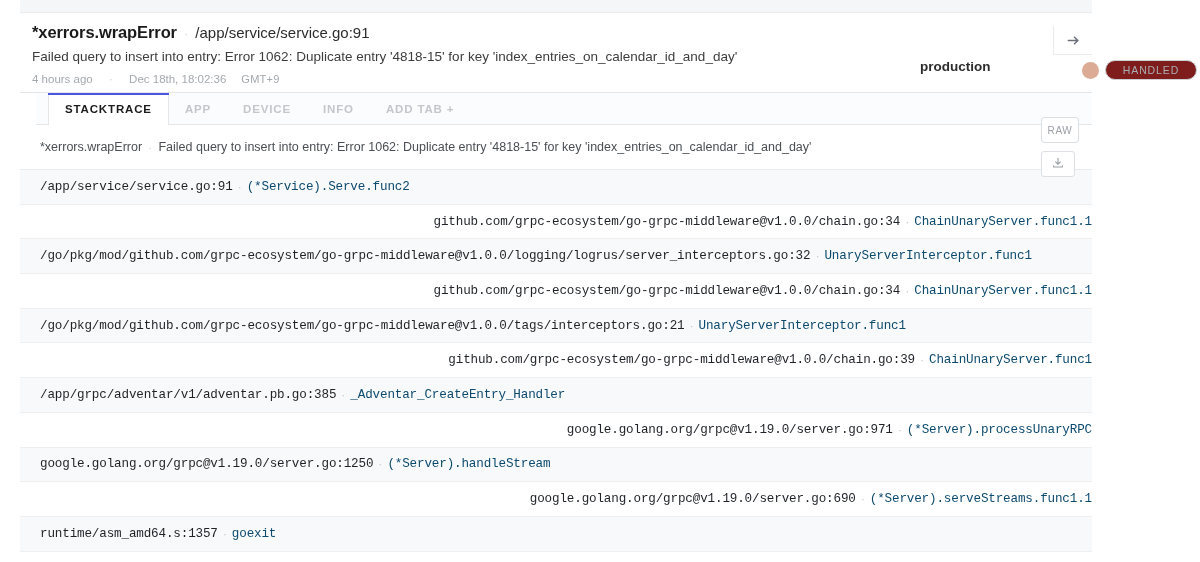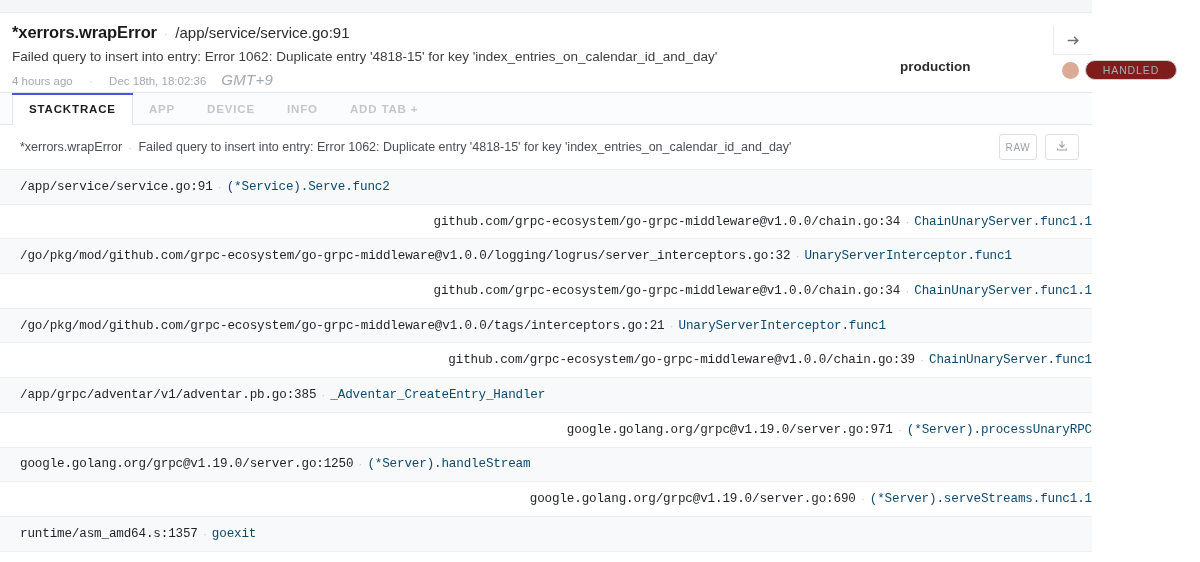--- a/index.html
+++ b/index.html
@@ -10,20 +10,21 @@
     background: #ffffff;
     font-family: "Liberation Sans", sans-serif;
     overflow: hidden;
   }
 
   #app {
     width: 1092px;
     height: 562px;
     position: relative;
     background: #ffffff;
+    padding-left: 20px;
   }
 
   
   .top-strip {
     height: 13px;
     background: #f4f6f8;
     border-bottom: 1px solid #e9ecef;
     width: 100%;
   }
 
@@ -72,23 +73,22 @@
 
   .err-meta {
     font-size: 11.5px;
     color: #a4a9ae;
     margin-top: 6px;
     display: flex;
     align-items: baseline;
     gap: 15px;
   }
   .err-meta .tz {
-    font-size: 15px;
+    font-size: 11px;
     letter-spacing: 0.3px;
-    font-style: italic;
   }
 
   
   .env-label {
     position: absolute;
     left: 900px;
     top: 46px;
     font-size: 13.5px;
     color: #2d2d2d;
     font-weight: bold;
@@ -137,20 +137,21 @@
 
   
   .tabbar {
     position: relative;
     height: 32px;
     background: #fbfcfd;
     border-bottom: 1px solid #e4e7ea;
     display: flex;
     align-items: stretch;
     padding-left: 12px;
+    margin-left: 16px;
   }
 
   .tab {
     display: flex;
     align-items: center;
     padding: 0 16px;
     font-size: 11.5px;
     font-weight: bold;
     letter-spacing: 0.85px;
     color: #c3c7cc;
@@ -196,20 +197,21 @@
     white-space: nowrap;
   }
 
   .sub-actions {
     position: absolute;
     right: 13px;
     top: 50%;
     transform: translateY(-50%);
     display: flex;
     gap: 8px;
+    flex-direction: column;
   }
 
   .act-btn {
     width: 34px;
     height: 26px;
     border: 1px solid #dcdfe3;
     border-radius: 3px;
     background: #ffffff;
     display: flex;
     align-items: center;

